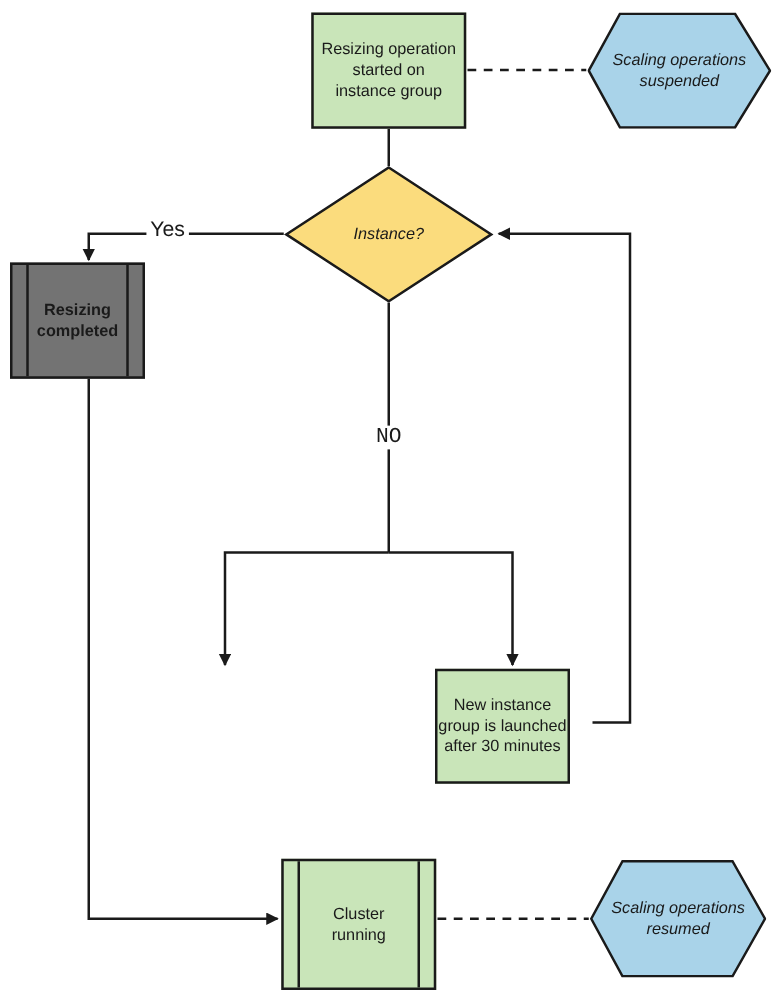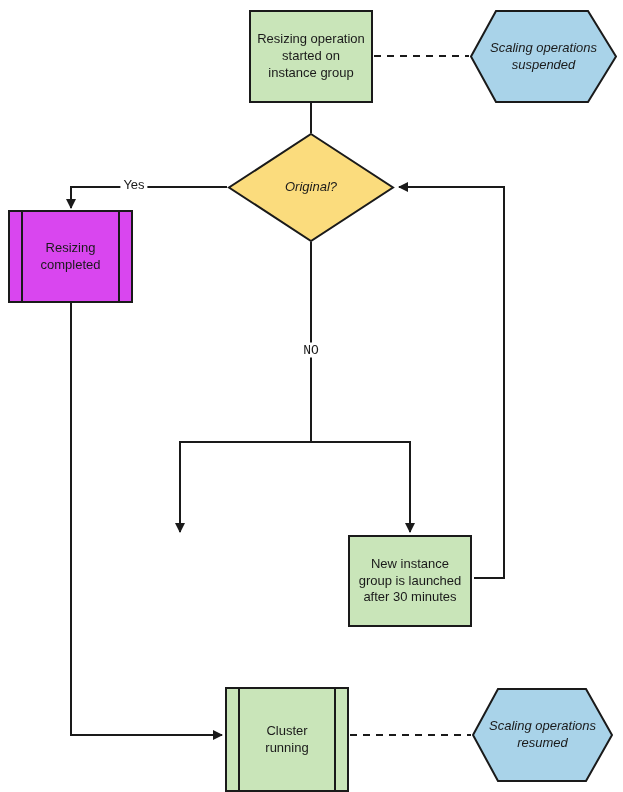--- a/index.html
+++ b/index.html
@@ -21,21 +21,21 @@
   .node-label{white-space:pre-line; position:relative; z-index:3;}
   .rect{border:2px solid var(--stroke);}
   .predef .bar{position:absolute; top:0; bottom:0; width:2px; background:var(--stroke);}
   .predef .bar-l{left:11px;}
   .predef .bar-r{right:11px;}
   .shape-node{border:none;font-style:italic;}
   .shape-svg{position:absolute; left:0; top:0; width:100%; height:100%;}
   .shape-svg polygon{stroke:var(--stroke); stroke-width:2;}
   .edge-label{
     position:absolute; z-index:4; transform:translate(-50%,-50%);
-    background:#fff; padding:0 3px; font-size:13px;
+    background:#fff; padding:0 3px; font-size:17px;
   }
 </style>
 </head>
 <body>
 
 <div class="canvas">
 
   <svg id="connectors" width="623" height="792">
     <defs>
       <marker id="arrow" markerWidth="12" markerHeight="12" refX="9" refY="5" orient="auto" markerUnits="userSpaceOnUse">
@@ -64,32 +64,32 @@
       <polygon points="1,46.5 26,1 118,1 146,46.5 118,92 26,92" fill="#a9d3e9"></polygon>
     </svg>
     <span class="node-label">Scaling operations
 suspended</span>
   </div>
 
   <div class="node shape-node" style="left:227px; top:133px; width:168px; height:109px;">
     <svg class="shape-svg" viewBox="0 0 168 109" preserveAspectRatio="none">
       <polygon points="84,1 166,54.5 84,108 2,54.5" fill="#fbdc7d"></polygon>
     </svg>
-    <span class="node-label">Original?</span>
+    <span class="node-label">Instance?</span>
   </div>
 
-  <div class="node rect predef" style="left: 8px; top: 210px; width: 125px; height: 93px; background-color: #d946ef;">
+  <div class="node rect predef" style="left: 8px; top: 210px; width: 108px; height: 93px; background-color: #737373; font-weight: bold;">
     <i class="bar bar-l"></i>
     <i class="bar bar-r"></i>
     <span class="node-label">Resizing
 completed</span>
   </div>
 
 
-  <div class="node rect" style="left: 348px; top: 535px; width: 124px; height: 92px; background-color: rgb(201, 229, 185);">
+  <div class="node rect" style="left: 348px; top: 535px; width: 108px; height: 92px; background-color: rgb(201, 229, 185);">
     <span class="node-label">New instance
 group is launched
 after 30 minutes</span>
   </div>
 
   <div class="node rect predef" style="left: 225px; top: 687px; width: 124px; height: 105px; background-color: rgb(201, 229, 185);">
     <i class="bar bar-l"></i>
     <i class="bar bar-r"></i>
     <span class="node-label">Cluster
 running</span>

